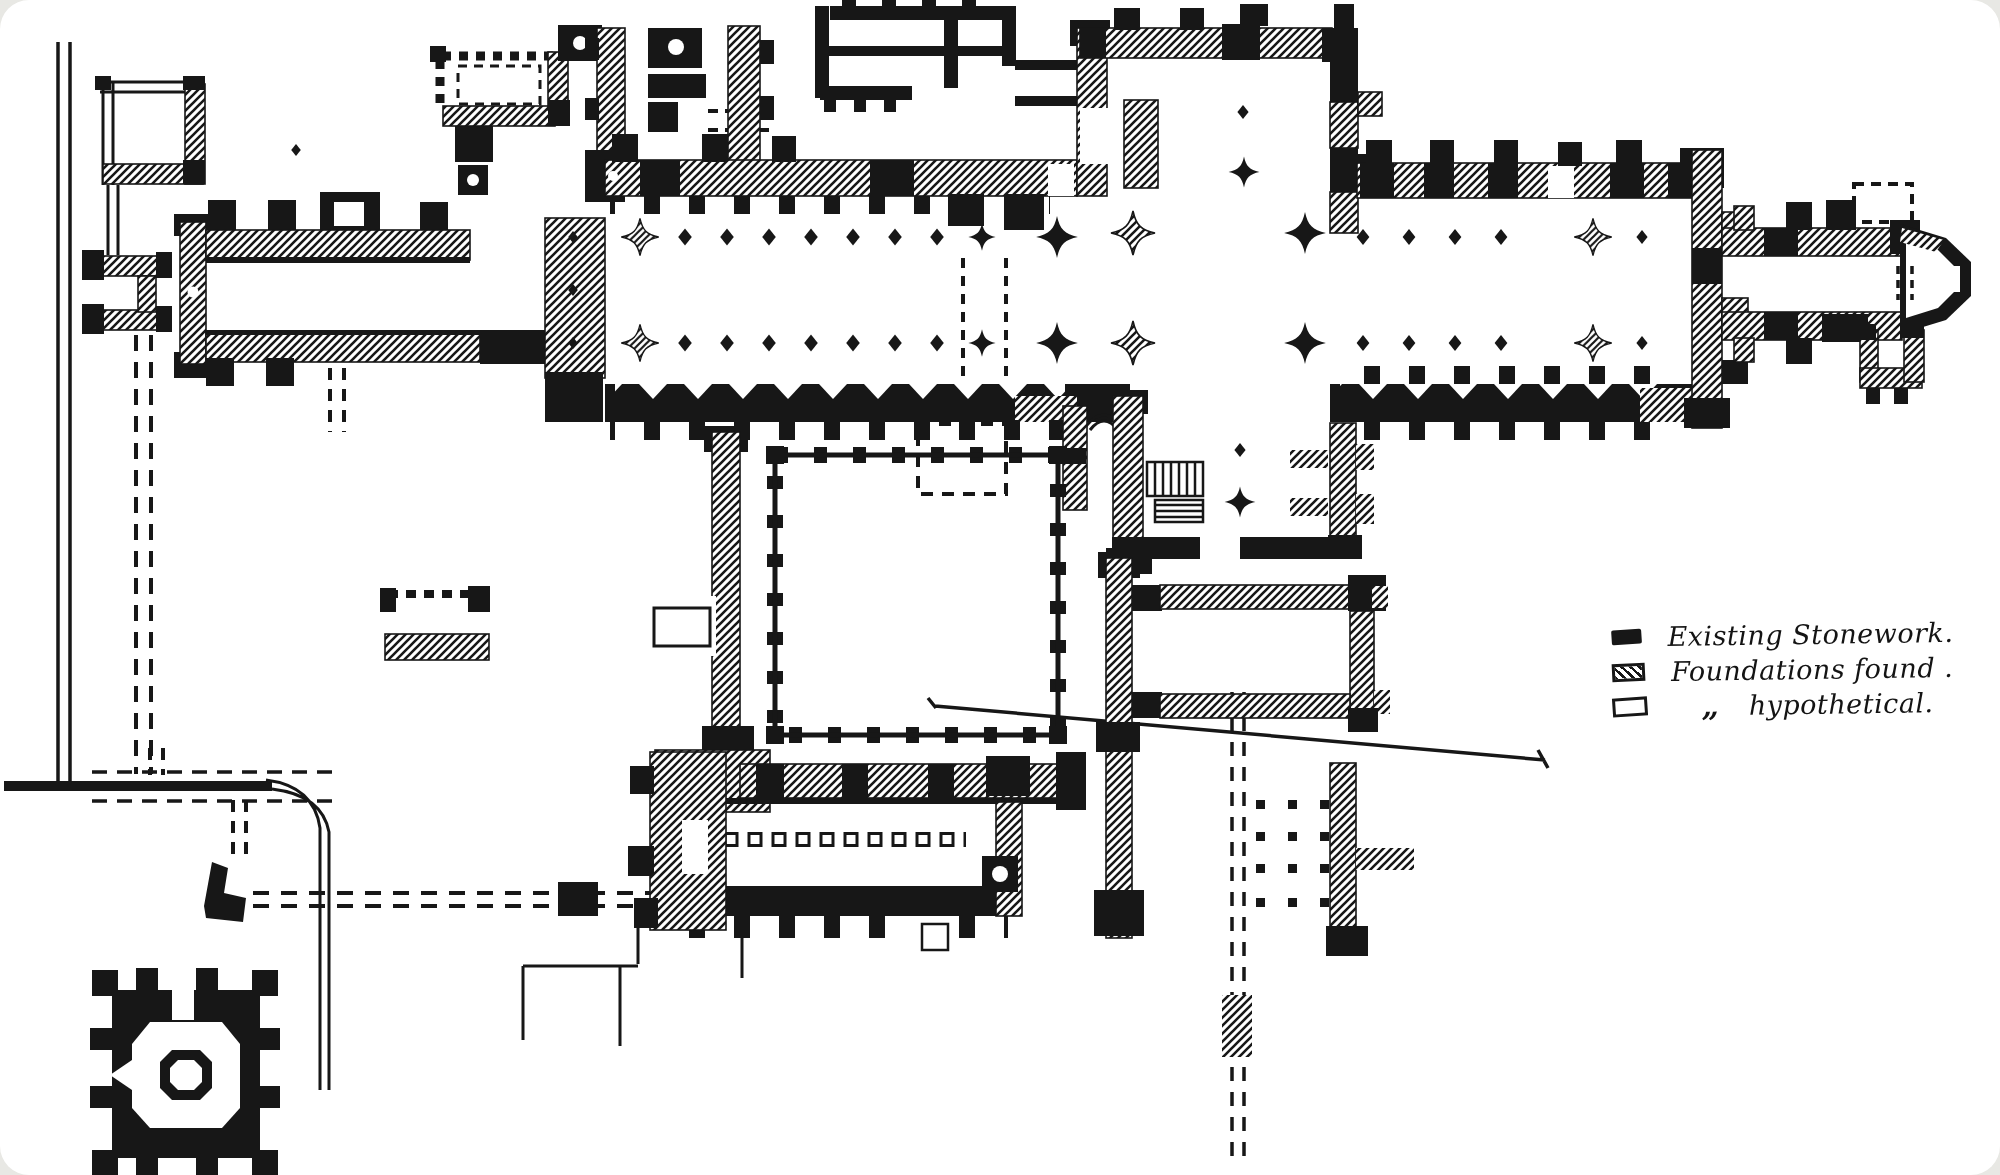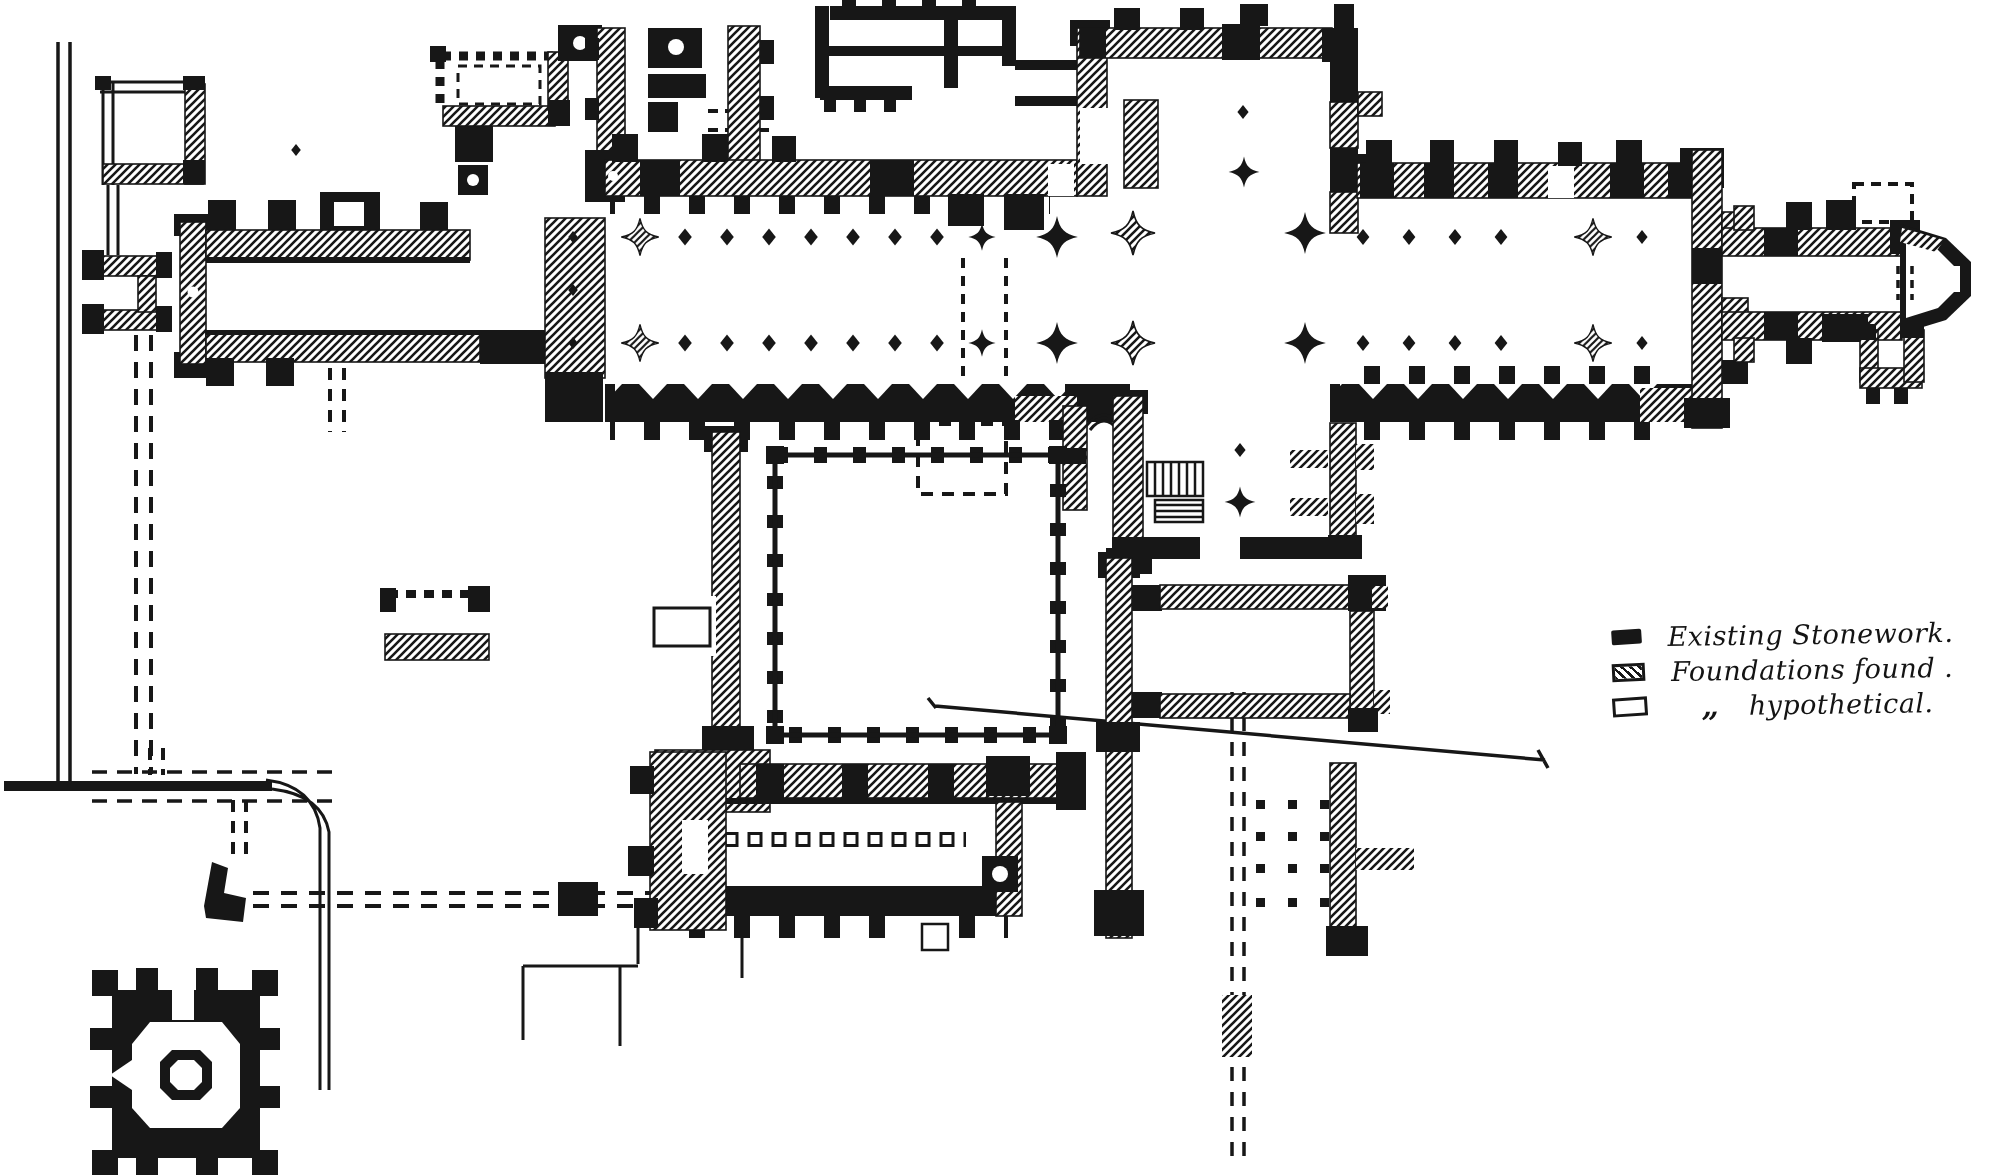--- a/index.html
+++ b/index.html
@@ -1,17 +1,17 @@
 <!DOCTYPE html>
 <html><head>
 <meta charset="utf-8">
 <style>
   html,body{margin:0;padding:0;background:#e8e8e4;}
   #stage{position:relative;width:2000px;height:1175px;background:#ffffff;overflow:hidden;
-         font-family:"DejaVu Serif","Liberation Serif",serif;}
+         font-family:"DejaVu Serif","Liberation Serif",serif;border-radius:29px;}
   #plan-svg{position:absolute;left:0;top:0;}
   
   .bk{fill:#171717;stroke:none;}
   .wt{fill:#ffffff;stroke:none;}
   .hz{fill:url(#hz);stroke:#171717;stroke-width:1.6;}
   .hzn{fill:url(#hz);stroke:none;}
   .ln{fill:none;stroke:#171717;}
   .hy{fill:none;stroke:#171717;}
   .tabs{fill:none;stroke:#171717;stroke-width:16;stroke-dasharray:13 26;}
   

